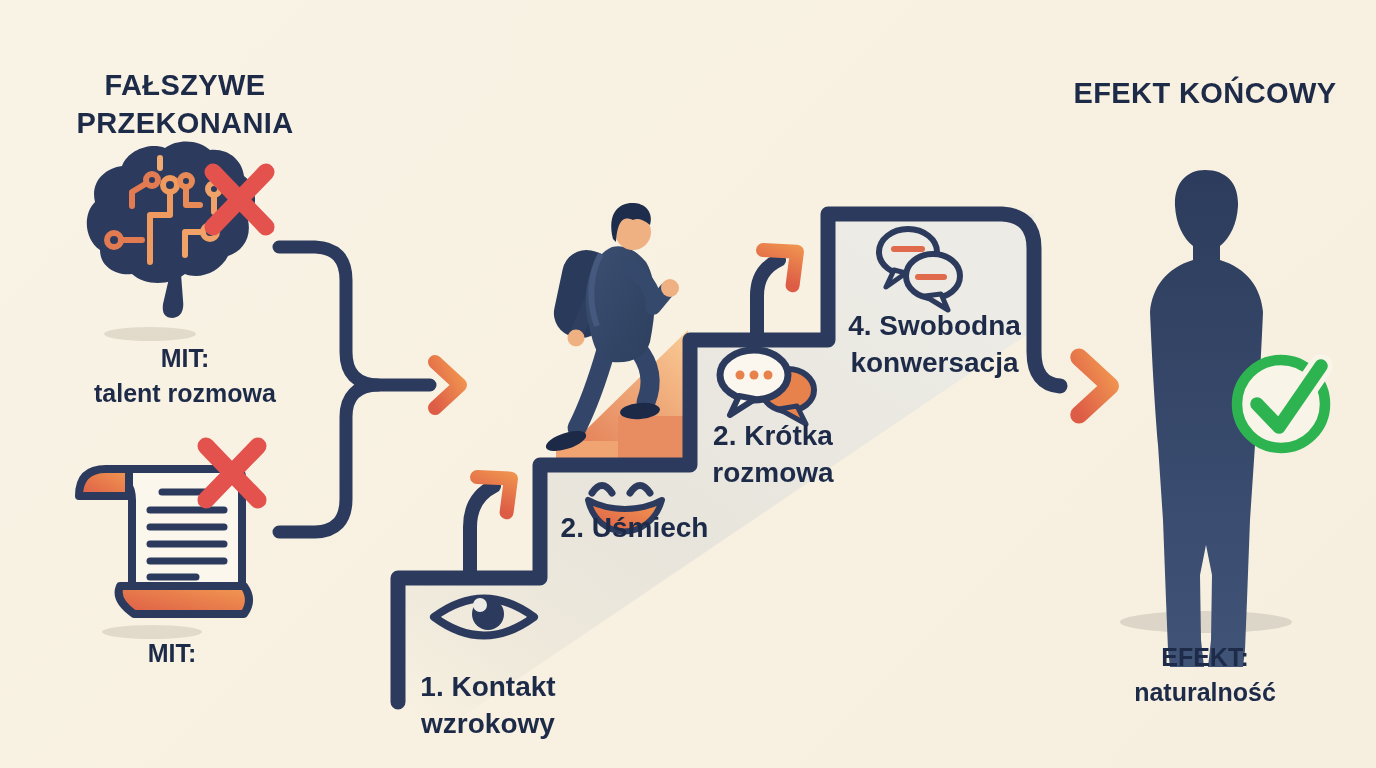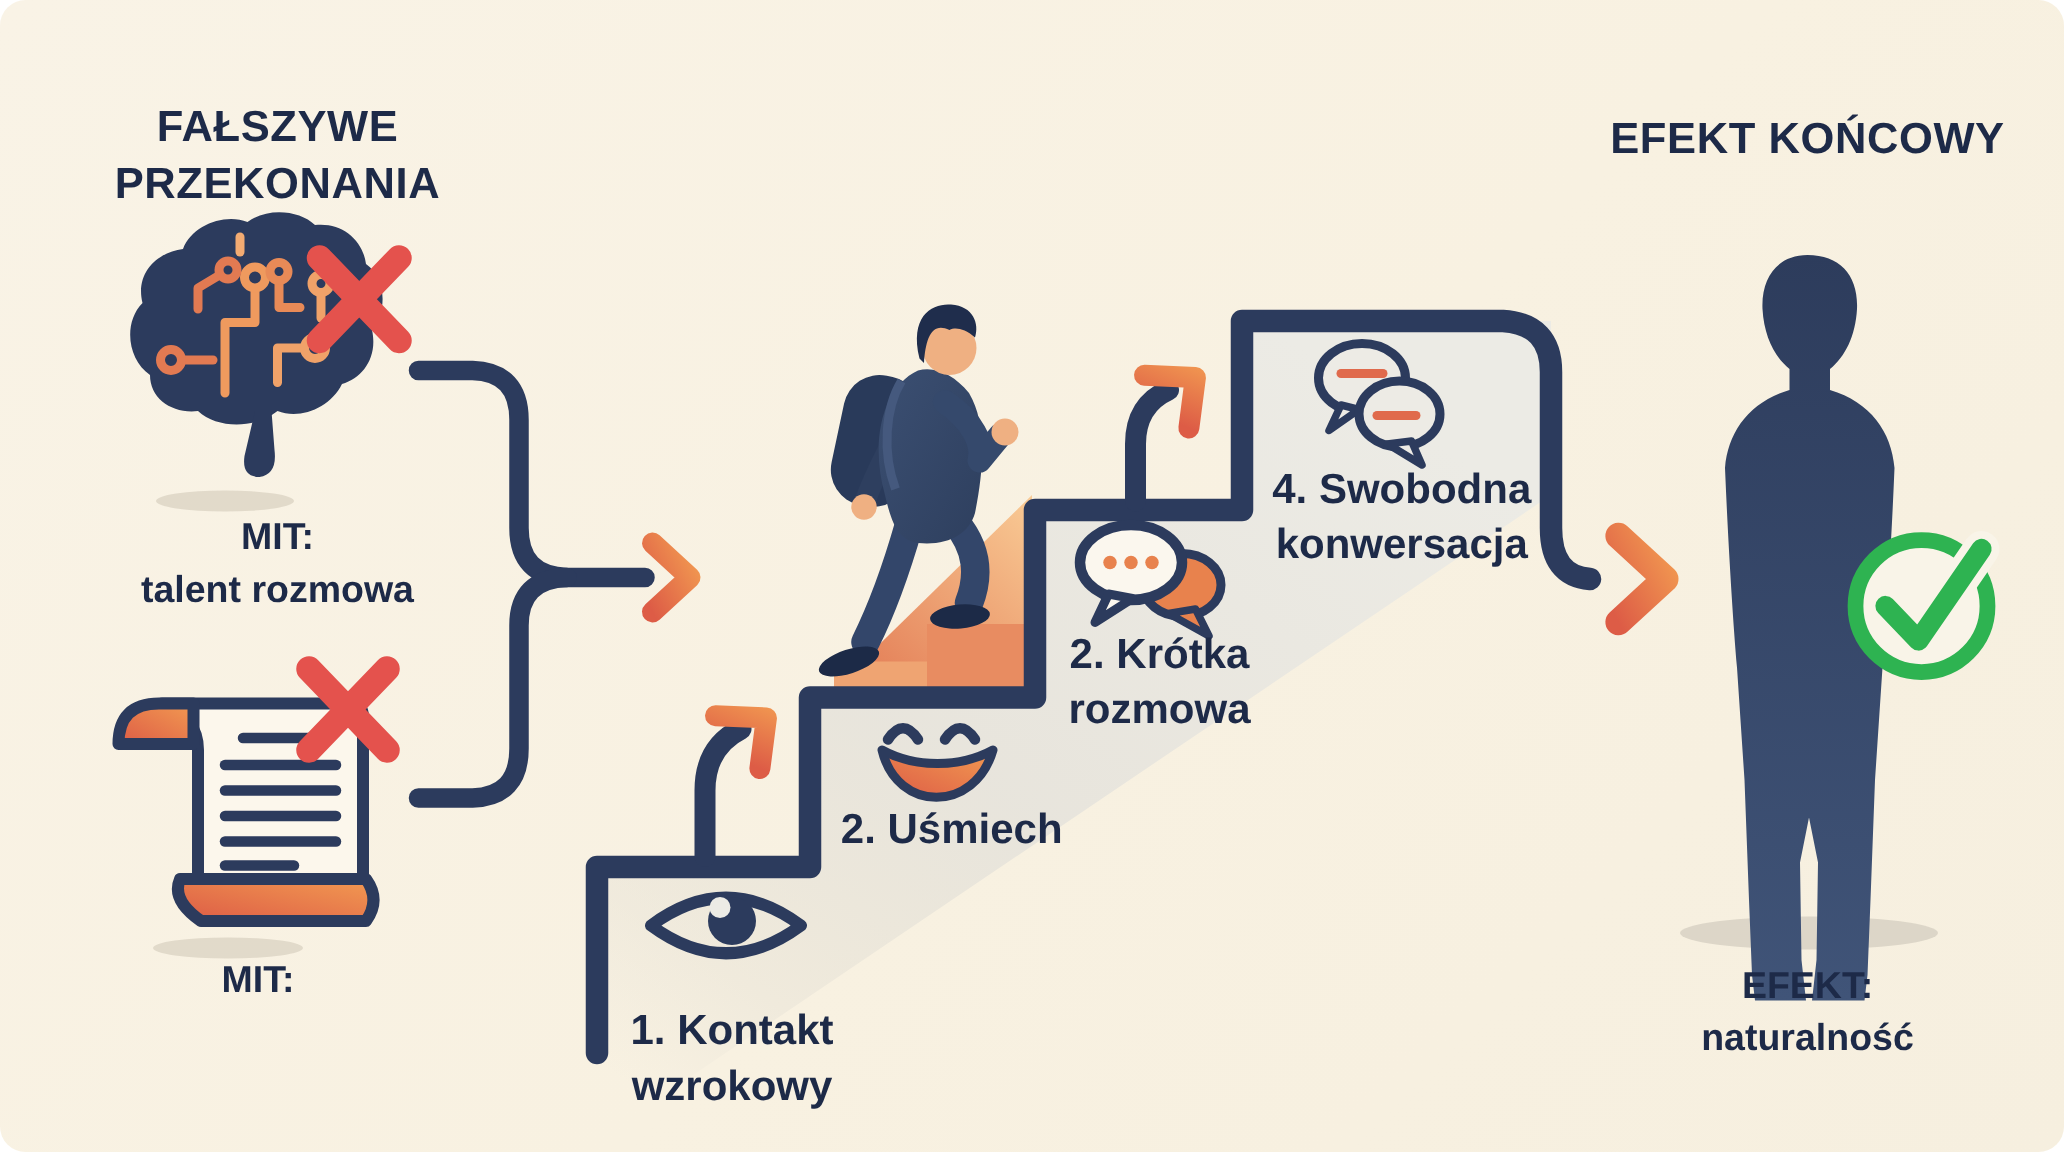--- a/index.html
+++ b/index.html
@@ -1,35 +1,34 @@
 <!DOCTYPE html>
 <html><head>
 <meta charset="utf-8">
 <style>
   html,body{margin:0;padding:0;}
   .stage{
     position:relative;width:1376px;height:768px;overflow:hidden;
     background:linear-gradient(135deg,#f9f3e6 0%,#f8f1e1 55%,#f6efdf 100%);
     font-family:"Liberation Sans","DejaVu Sans",sans-serif;
-    border-radius:17px;
   }
   svg.scene{position:absolute;left:0;top:0;width:1376px;height:768px;display:block;}
   .label{
     position:absolute;text-align:center;font-weight:bold;color:#1d2a48;
   }
   .t-big{font-size:29px;line-height:1.32;letter-spacing:.4px;}
   .t-mid{font-size:25px;line-height:1.38;}
   .t-step{font-size:28px;line-height:1.33;}
   #t-left {left:40px;  top:66px;  width:290px;}
   #m1     {left:60px;  top:341px; width:250px;}
   #m2     {left:47px;  top:636px; width:250px;}
   #t-right{left:1072px;top:74px;  width:266px;}
   #res    {left:1072px;top:640px; width:266px;}
   #s1     {left:398px; top:644px; width:180px;margin-top:24px;}
-  #s2     {left:552px; top:534px; width:165px;}
+  #s2     {left:552px; top:509px; width:165px;}
   #s3     {left:688px; top:417px; width:170px;}
   #s4     {left:837px; top:307px; width:195px;}
 </style>
 </head>
 <body>
 
 <div class="stage">
 
 <svg class="scene" viewBox="0 0 1376 768">
   <defs>

